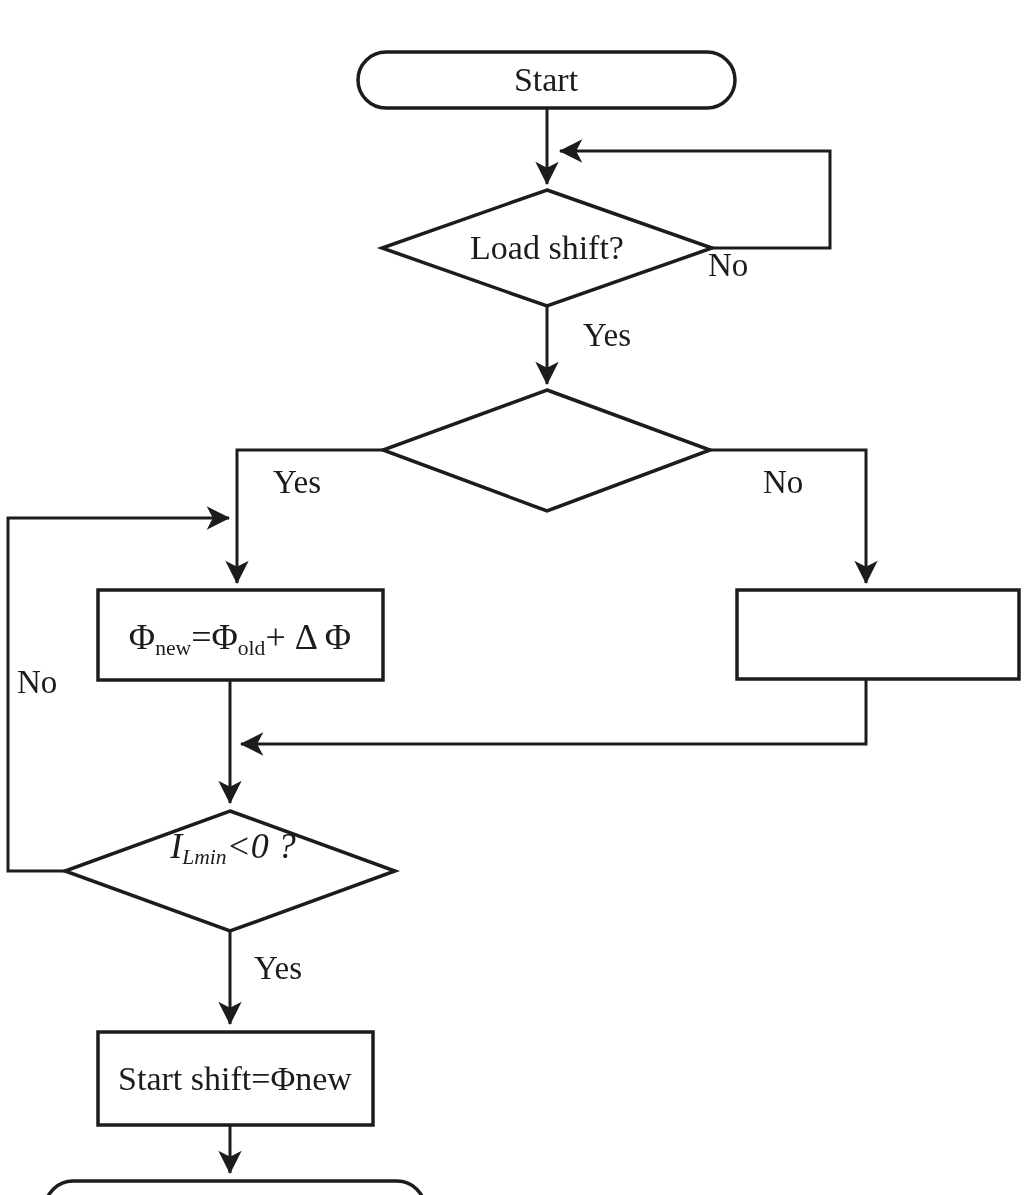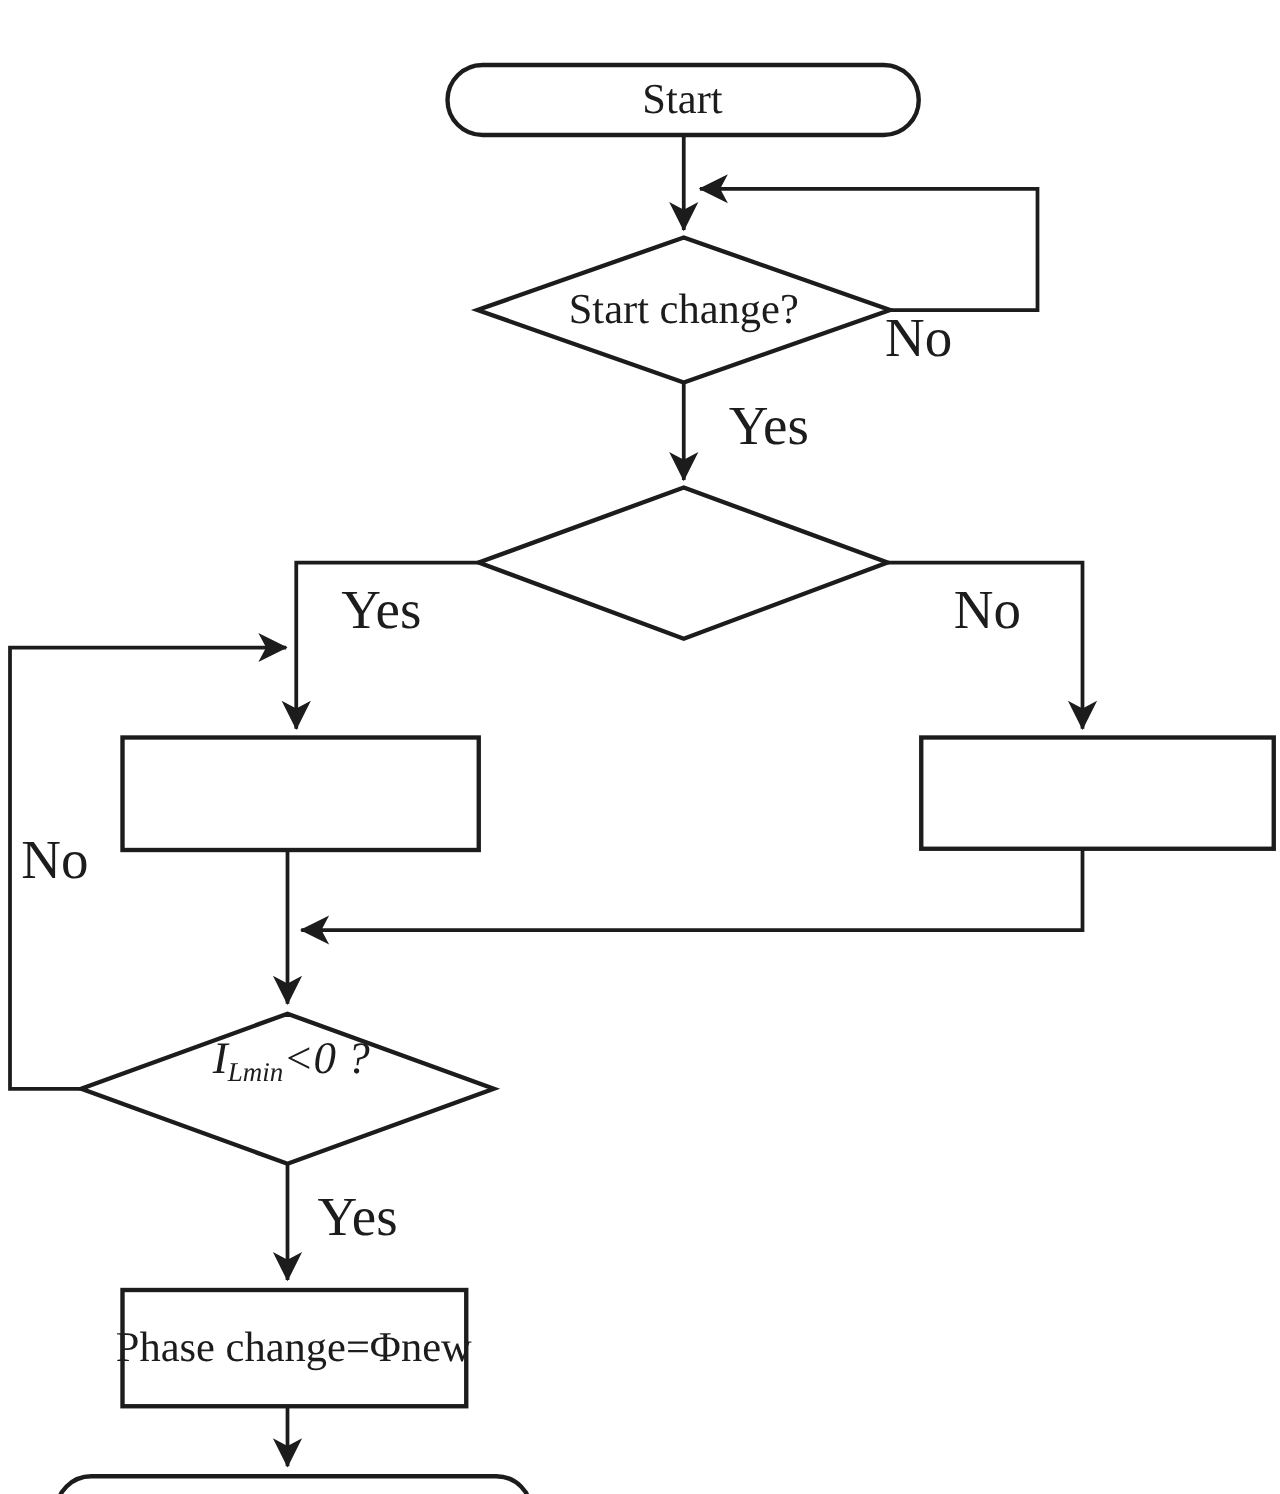--- a/index.html
+++ b/index.html
@@ -39,21 +39,21 @@
     white-space: nowrap;
     font-size: 34px;
     line-height: 1;
   }
   .formula {
     font-size: 36px;
   }
   .elabel {
     position: absolute;
     white-space: nowrap;
-    font-size: 44px;
+    font-size: 33px;
     line-height: 1;
   }
   sub {
     font-size: 0.6em;
     vertical-align: -0.3em;
     line-height: 0;
   }
 </style>
 </head>
 <body>
@@ -82,23 +82,24 @@
     <polygon class="shape" points="547,142 712,200 547,258 382,200"></polygon>
     <polygon class="shape" points="547,342 710,402 547,463 383,402"></polygon>
     <rect class="shape" x="98" y="542" width="285" height="90"></rect>
     <rect class="shape" x="737" y="542" width="282" height="89"></rect>
     <polygon class="shape" points="230,763 395,823 230,883 65,823"></polygon>
     <rect class="shape" x="98" y="984" width="275" height="93"></rect>
     <rect class="shape" x="45" y="1133" width="380" height="56" rx="28"></rect>
   </svg>
 
   <div class="nlabel" style="left:546px; top:32px;">Start</div>
-  <div class="nlabel" style="left:547px; top:200px;">Start change?</div>
+  <div class="nlabel" style="left:547px; top:200px;">Load shift?</div>
+  <div class="nlabel formula" style="left:240px; top:589px;">Φ<sub>new</sub>=Φ<sub>old</sub>+ Δ Φ</div>
   <div class="nlabel formula" style="left:233px; top:798px;font-style:italic;">I<sub>Lmin</sub>&lt;0 ?</div>
-  <div class="nlabel" style="left:235px; top:1031px;">Phase change=Φnew</div>
+  <div class="nlabel" style="left:235px; top:1031px;">Start shift=Φnew</div>
 
   <div class="elabel" style="left:708px; top:201px;">No</div>
   <div class="elabel" style="left:583px; top:271px;">Yes</div>
   <div class="elabel" style="left:273px; top:418px;">Yes</div>
   <div class="elabel" style="left:763px; top:418px;">No</div>
   <div class="elabel" style="left:17px; top:618px;">No</div>
   <div class="elabel" style="left:254px; top:904px;">Yes</div>
 
 </div>
 

